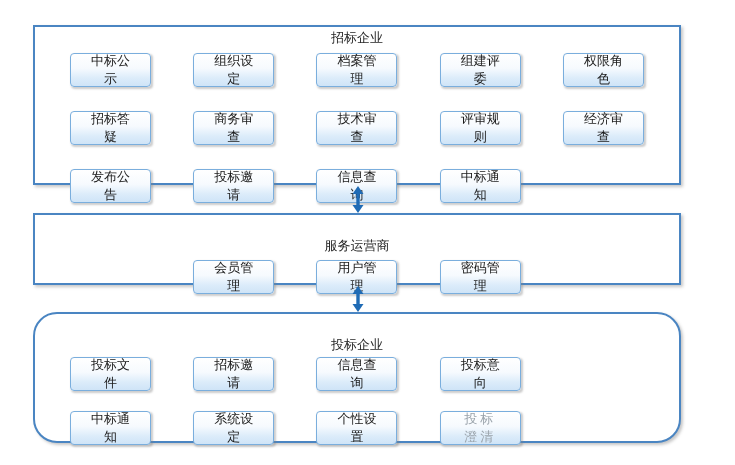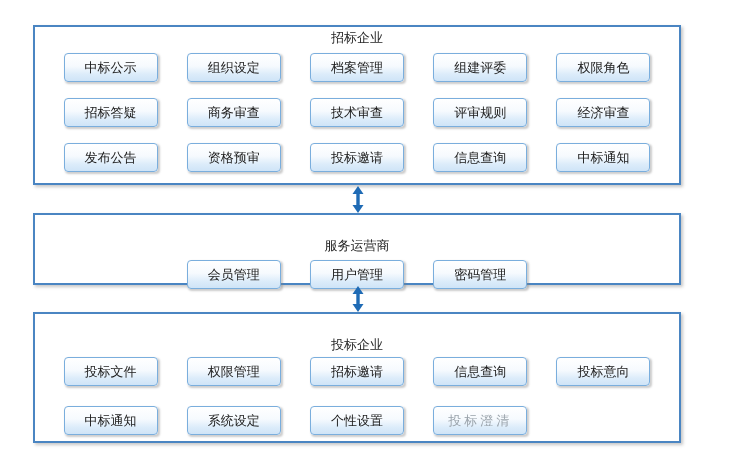--- a/index.html
+++ b/index.html
@@ -19,64 +19,64 @@
     position: absolute;
     left: 33px;
     width: 648px;
     box-sizing: border-box;
     border: 2px solid #4a85c2;
     background: #ffffff;
     box-shadow: 2px 2px 3px rgba(130,130,130,0.45);
   }
   .panel-top    { top: 25px;  height: 160px; }
   .panel-middle { top: 213px; height: 72px;  }
-  .panel-bottom { top: 312px; height: 131px; }
+  .panel-bottom { top: 312px; height: 131px; border-radius: 24px; }
 
   .panel-title {
     margin-top: 2px;
     text-align: center;
     font-size: 13px;
     line-height: 18px;
     color: #262626;
   }
   .panel-middle .panel-title,
   .panel-bottom .panel-title { margin-top: 22px; }
 
   .btn-row {
     display: grid;
     grid-template-columns: repeat(5, 1fr);
     padding: 0 14px;
   }
   .row-1 { margin-top: 6px; }
-  .row-2, .row-3 { margin-top: 16px; }
+  .row-2, .row-3 { margin-top: 24px; }
   .panel-middle .row-1 { margin-top: 5px; }
   .panel-bottom .row-1 { margin-top: 3px; }
   .panel-bottom .row-2 { margin-top: 20px; }
 
   .cell {
     display: flex;
     justify-content: center;
     align-items: center;
   }
   .mbtn {
-    width: 94px;
+    width: 81px;
     height: 29px;
     box-sizing: border-box;
     border: 1px solid #7aaedd;
     border-radius: 4px;
     background: linear-gradient(180deg, #ffffff 0%, #f6fafe 45%, #dcecfa 75%, #cfe4f7 100%);
     box-shadow: 1.5px 1.5px 2px rgba(130,130,130,0.4);
     font-family: "Liberation Sans", sans-serif;
     font-size: 13px;
     color: #1b1b1b;
     display: flex;
     justify-content: center;
     align-items: center;
     cursor: pointer;
-    padding: 0;
+    padding: 16px;
   }
   .mbtn.disabled {
     color: #9aa3ab;
     letter-spacing: 3px;
   }
   .arrow {
     position: absolute;
     left: 347px;
   }
   .arrow-1 { top: 186px; }
@@ -121,23 +121,20 @@
         </div>
       <div class="cell">
           <button class="mbtn">经济审查</button>
         </div>
     </div>
     <div class="btn-row row-3">
       <div class="cell">
           <button class="mbtn">发布公告</button>
         </div>
       <div class="cell">
-          <button class="mbtn">资格预审</button>
-        </div>
-      <div class="cell">
           <button class="mbtn">投标邀请</button>
         </div>
       <div class="cell">
           <button class="mbtn">信息查询</button>
         </div>
       <div class="cell">
           <button class="mbtn">中标通知</button>
         </div>
     </div>
   </div>
@@ -171,23 +168,20 @@
     <polygon points="11,26 5.5,18 16.5,18" fill="#1f6bb5"></polygon>
   </svg>
 
   <div class="panel panel-bottom">
     <div class="panel-title">投标企业</div>
     <div class="btn-row row-1">
       <div class="cell">
           <button class="mbtn">投标文件</button>
         </div>
       <div class="cell">
-          <button class="mbtn">权限管理</button>
-        </div>
-      <div class="cell">
           <button class="mbtn">招标邀请</button>
         </div>
       <div class="cell">
           <button class="mbtn">信息查询</button>
         </div>
       <div class="cell">
           <button class="mbtn">投标意向</button>
         </div>
     </div>
     <div class="btn-row row-2">

